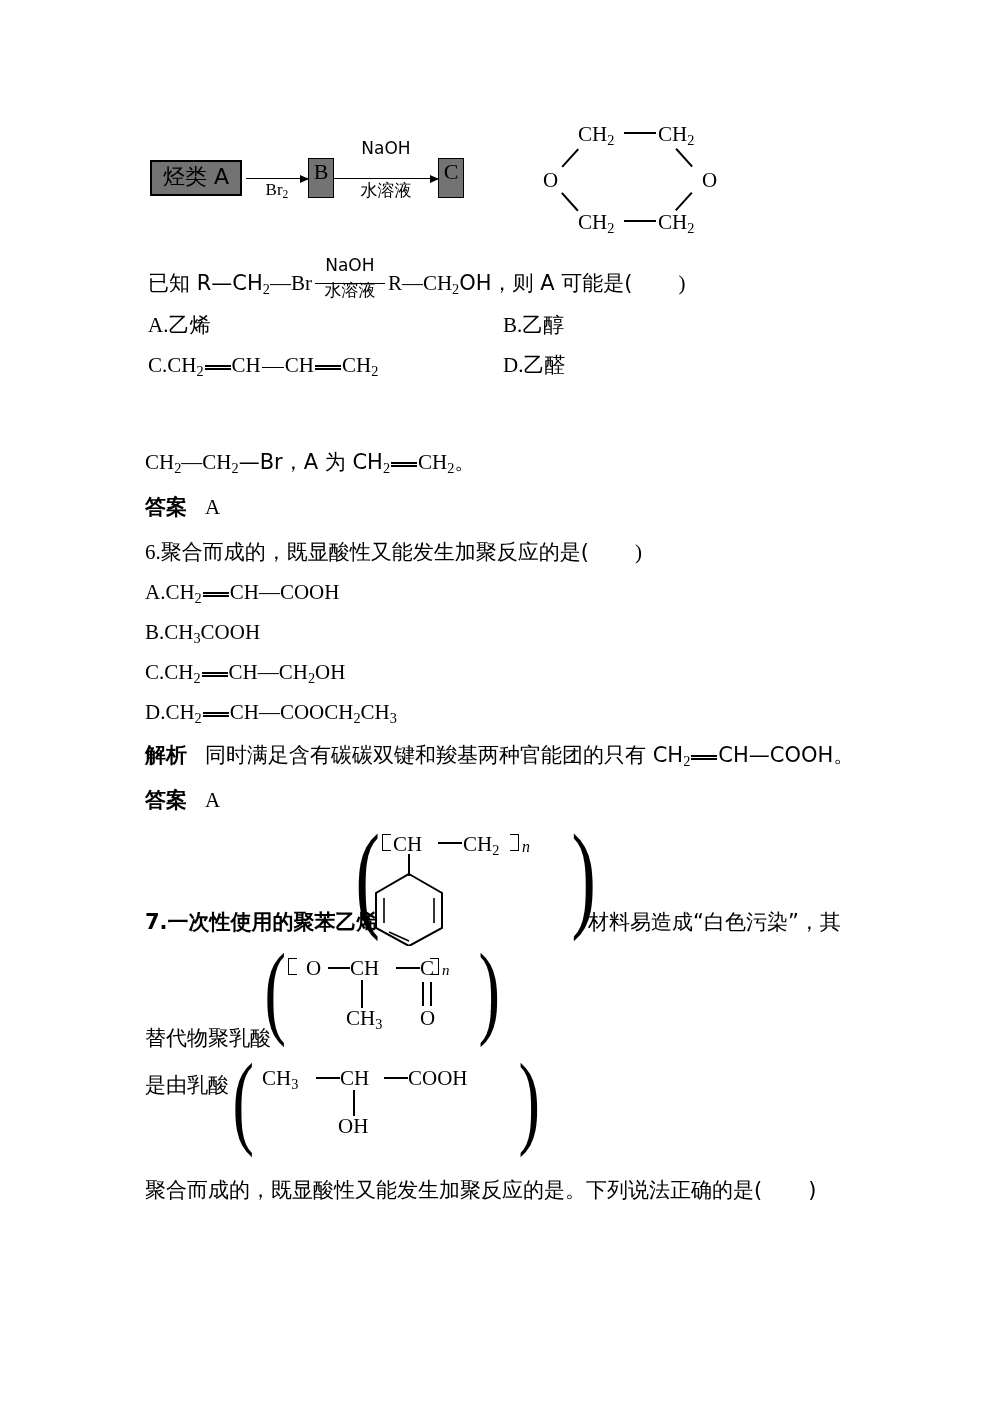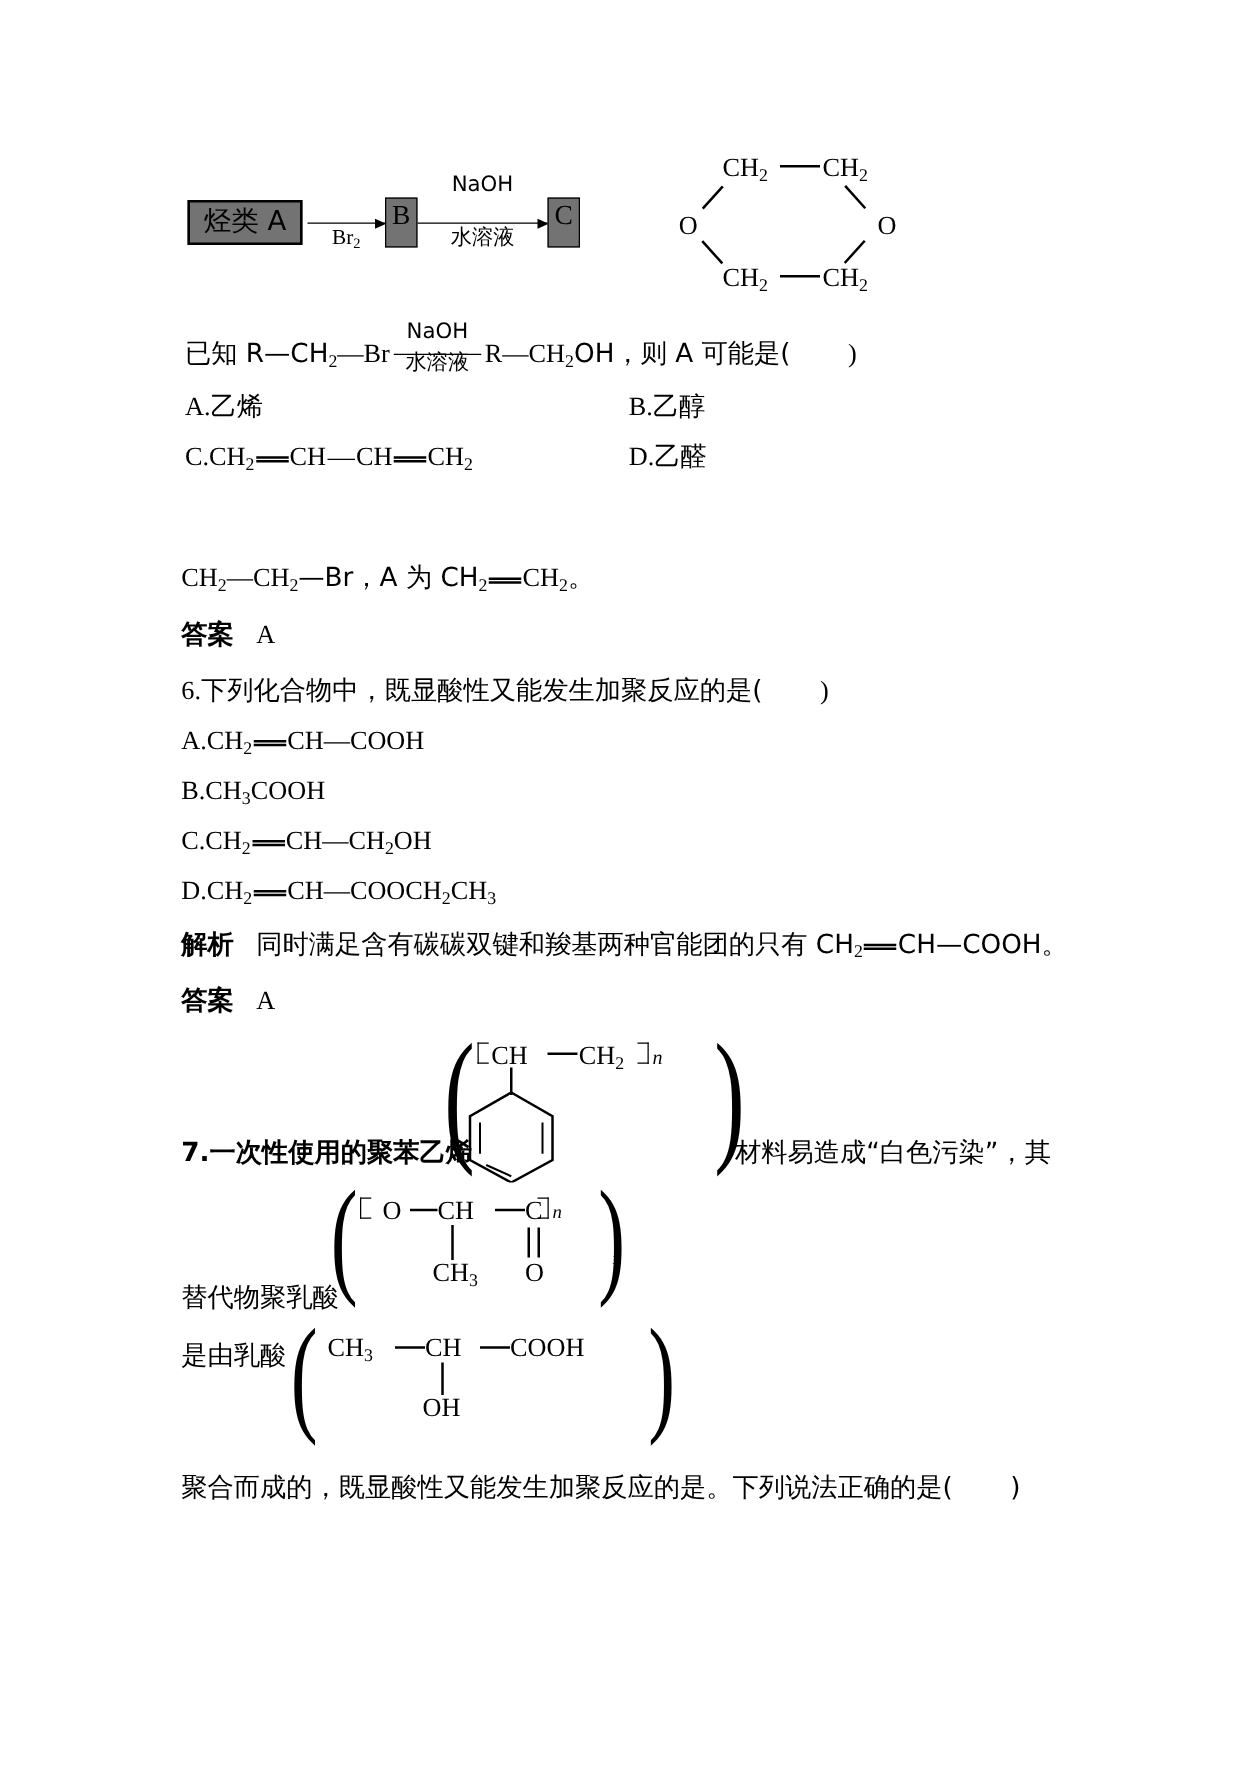--- a/index.html
+++ b/index.html
@@ -236,21 +236,21 @@
 
   <div class="sr-line" style="left:145px; top:452px;">
     <span>CH</span><sub>2</sub><span>—CH</span><sub>2</sub><span class="cn">—Br，A 为 CH</span><sub>2</sub><span class="dbond"></span><span>CH</span><sub>2</sub><span class="cn">。</span>
   </div>
 
   <div class="sr-line" style="left:145px; top:497px;">
     <b class="cn">答案</b><span style="display:inline-block;width:18px;"></span><span>A</span>
   </div>
 
   <div class="sr-line" style="left:145px; top:542px;">
-    <span>6.</span><span class="cn">下列化合物中，既显酸性又能发生加聚反应的是(</span><span style="display:inline-block;width:46px;"></span><span>)</span>
+    <span>6.</span><span class="cn">聚合而成的，既显酸性又能发生加聚反应的是(</span><span style="display:inline-block;width:46px;"></span><span>)</span>
   </div>
 
   <div class="sr-line" style="left:145px; top:582px;">
     <span>A.CH</span><sub>2</sub><span class="dbond"></span><span>CH—COOH</span>
   </div>
   <div class="sr-line" style="left:145px; top:622px;">
     <span>B.CH</span><sub>3</sub><span>COOH</span>
   </div>
   <div class="sr-line" style="left:145px; top:662px;">
     <span>C.CH</span><sub>2</sub><span class="dbond"></span><span>CH—CH</span><sub>2</sub><span>OH</span>

